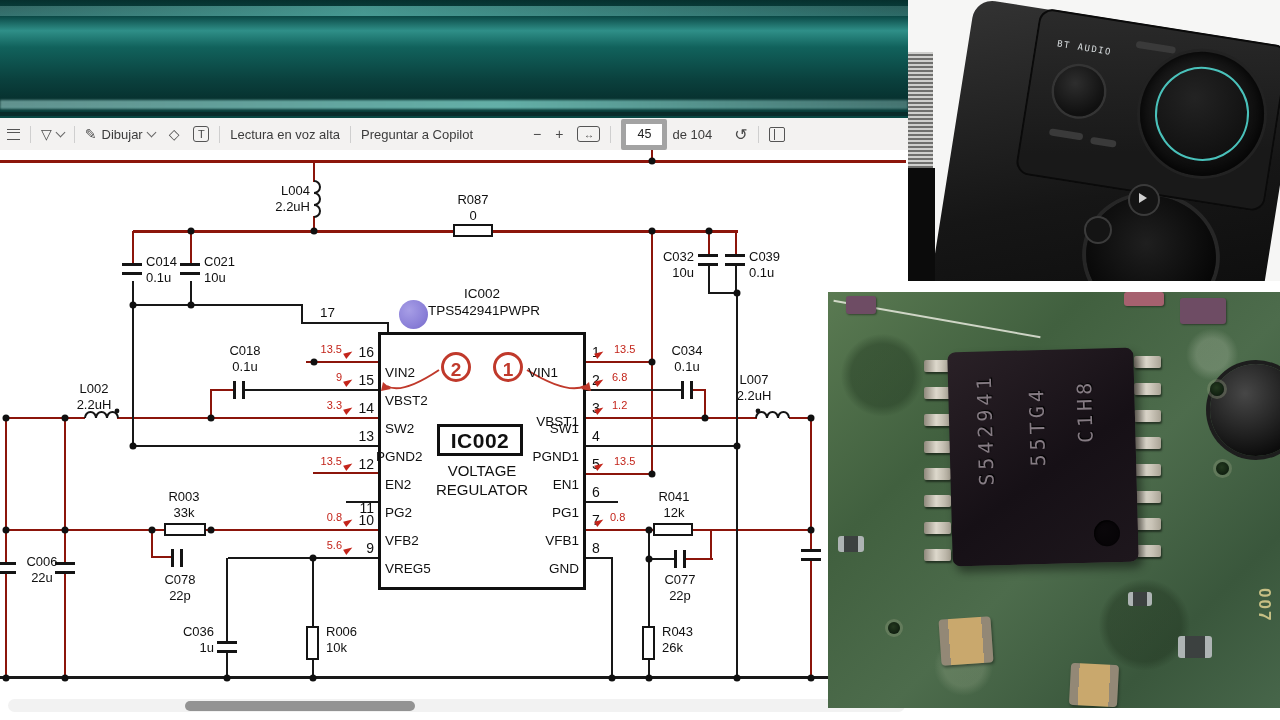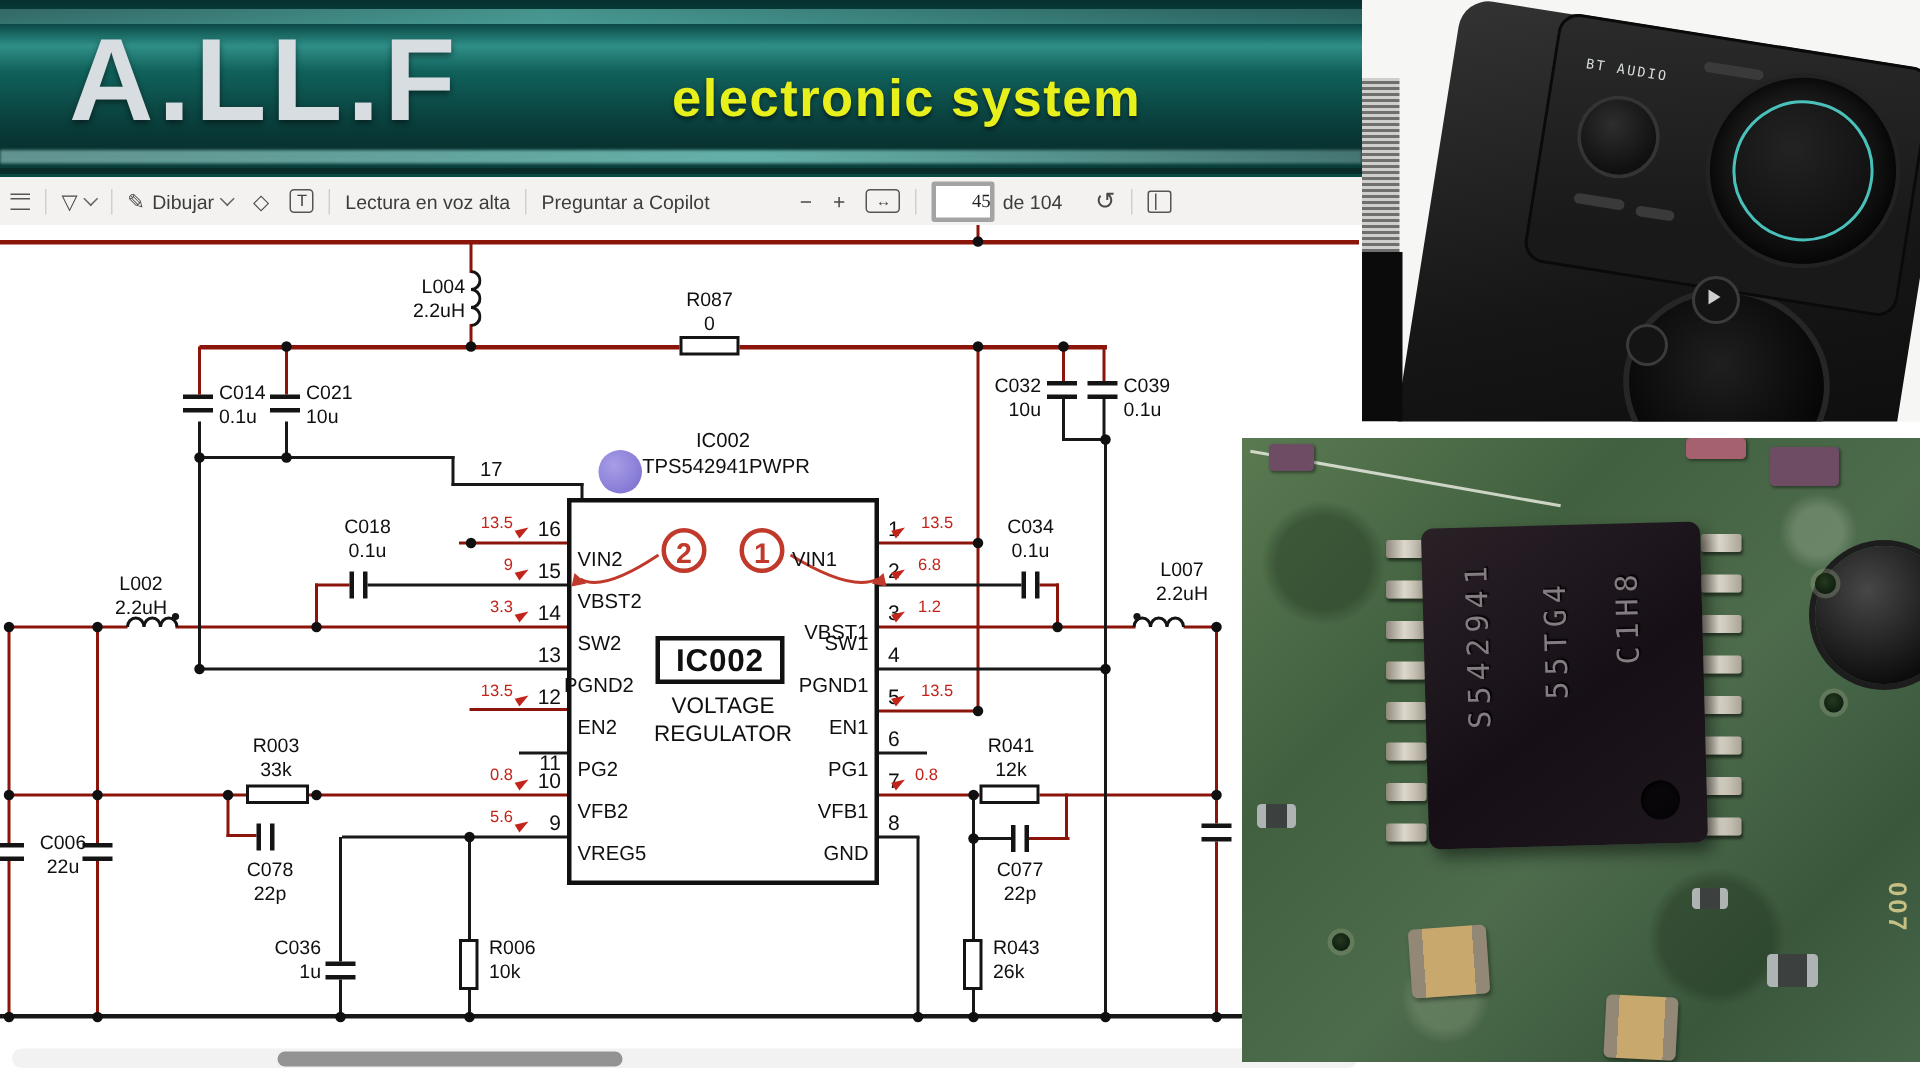--- a/index.html
+++ b/index.html
@@ -16,21 +16,21 @@
   .toolbar{position:absolute;left:0;top:118px;width:908px;height:32px;background:#f3f2f1;border-bottom:1px solid #dcdcdc;
     display:flex;align-items:center;font-size:13px;color:#3c3c3c;}
   .tb{display:flex;align-items:center;gap:5px;padding:0 7px;height:26px;border-radius:3px;cursor:default;white-space:nowrap;}
   .sep{width:1px;height:17px;background:#cfcfcf;margin:0 3px;}
   .glyph{font-size:14px;color:#4a4a4a;}
   .ic-lines{width:13px;height:9px;border-top:1.6px solid #555;border-bottom:1.6px solid #555;position:relative;}
   .ic-lines:after{content:'';position:absolute;left:0;right:0;top:2.6px;border-top:1.6px solid #555;}
   .chev{width:6px;height:6px;border-right:1.5px solid #666;border-bottom:1.5px solid #666;transform:rotate(45deg);margin-top:-4px;}
   .ttool{border:1.4px solid #555;border-radius:3px;padding:0 3.5px;font-size:11px;line-height:14px;color:#444;}
   .fitic{display:inline-flex;align-items:center;justify-content:center;width:21px;height:14px;border:1.4px solid #555;border-radius:3px;font-size:10px;color:#444;}
-  .pgbox{width:36px;height:21px;background:#fff;border:3px solid #a3a3a3;border-radius:2px;text-align:right;line-height:21px;font-size:12.5px;color:#222;font-family:Liberation Serif, serif;}
+  .pgbox{width:36px;height:21px;background:#fff;border:5px solid #a3a3a3;border-radius:2px;text-align:center;line-height:21px;font-size:12.5px;color:#222;}
   .pgsic{width:14px;height:13px;border:1.4px solid #555;border-radius:2px;position:relative;}
   .pgsic:after{content:'';position:absolute;top:1px;bottom:1px;left:4px;border-left:1.4px solid #555;}
   
   .page{position:absolute;left:0;top:150px;width:908px;height:570px;background:#fff;}
   .sch{position:absolute;left:0;top:0;width:1280px;height:720px;pointer-events:none;}
   .w,.r{position:absolute;}
   .w{background:#181818;}
   .r{background:#8c150b;}
   .d{position:absolute;width:7px;height:7px;background:#101010;border-radius:50%;transform:translate(-3.5px,-3.5px);}
   .res{position:absolute;background:#fff;border:2.5px solid #141414;box-sizing:border-box;}
@@ -95,22 +95,20 @@
 </style>
 </head>
 <body>
 
 <div id="stage">
 
   <div class="banner">
     <div class="streak1"></div>
     <div class="streak2"></div>
     <div class="streak3"></div>
-    <div class="banner-title">A.LL.F</div>
-    <div class="banner-sub">electronic system</div>
   </div>
 
   <div class="toolbar">
     <div class="tb">
         <span class="ic-lines"></span>
       </div>
     <div class="sep"></div>
     <div class="tb">
         <span class="glyph">▽</span>
         <span class="chev"></span>
@@ -410,21 +408,21 @@
         <span>0.1u</span>
       </div>
     <div class="clbl ta-c" style="left:664px;top:343px;width:46px">
         <span>C034</span>
         <span>0.1u</span>
       </div>
     <div class="clbl ta-c" style="left:68px;top:381px;width:52px">
         <span>L002</span>
         <span>2.2uH</span>
       </div>
-    <div class="clbl ta-c" style="left:762px;top:372px;width:52px">
+    <div class="clbl ta-c" style="left:728px;top:372px;width:52px">
         <span>L007</span>
         <span>2.2uH</span>
       </div>
     <div class="clbl ta-c" style="left:158px;top:489px;width:52px">
         <span>R003</span>
         <span>33k</span>
       </div>
     <div class="clbl ta-c" style="left:156px;top:572px;width:48px">
         <span>C078</span>
         <span>22p</span>

